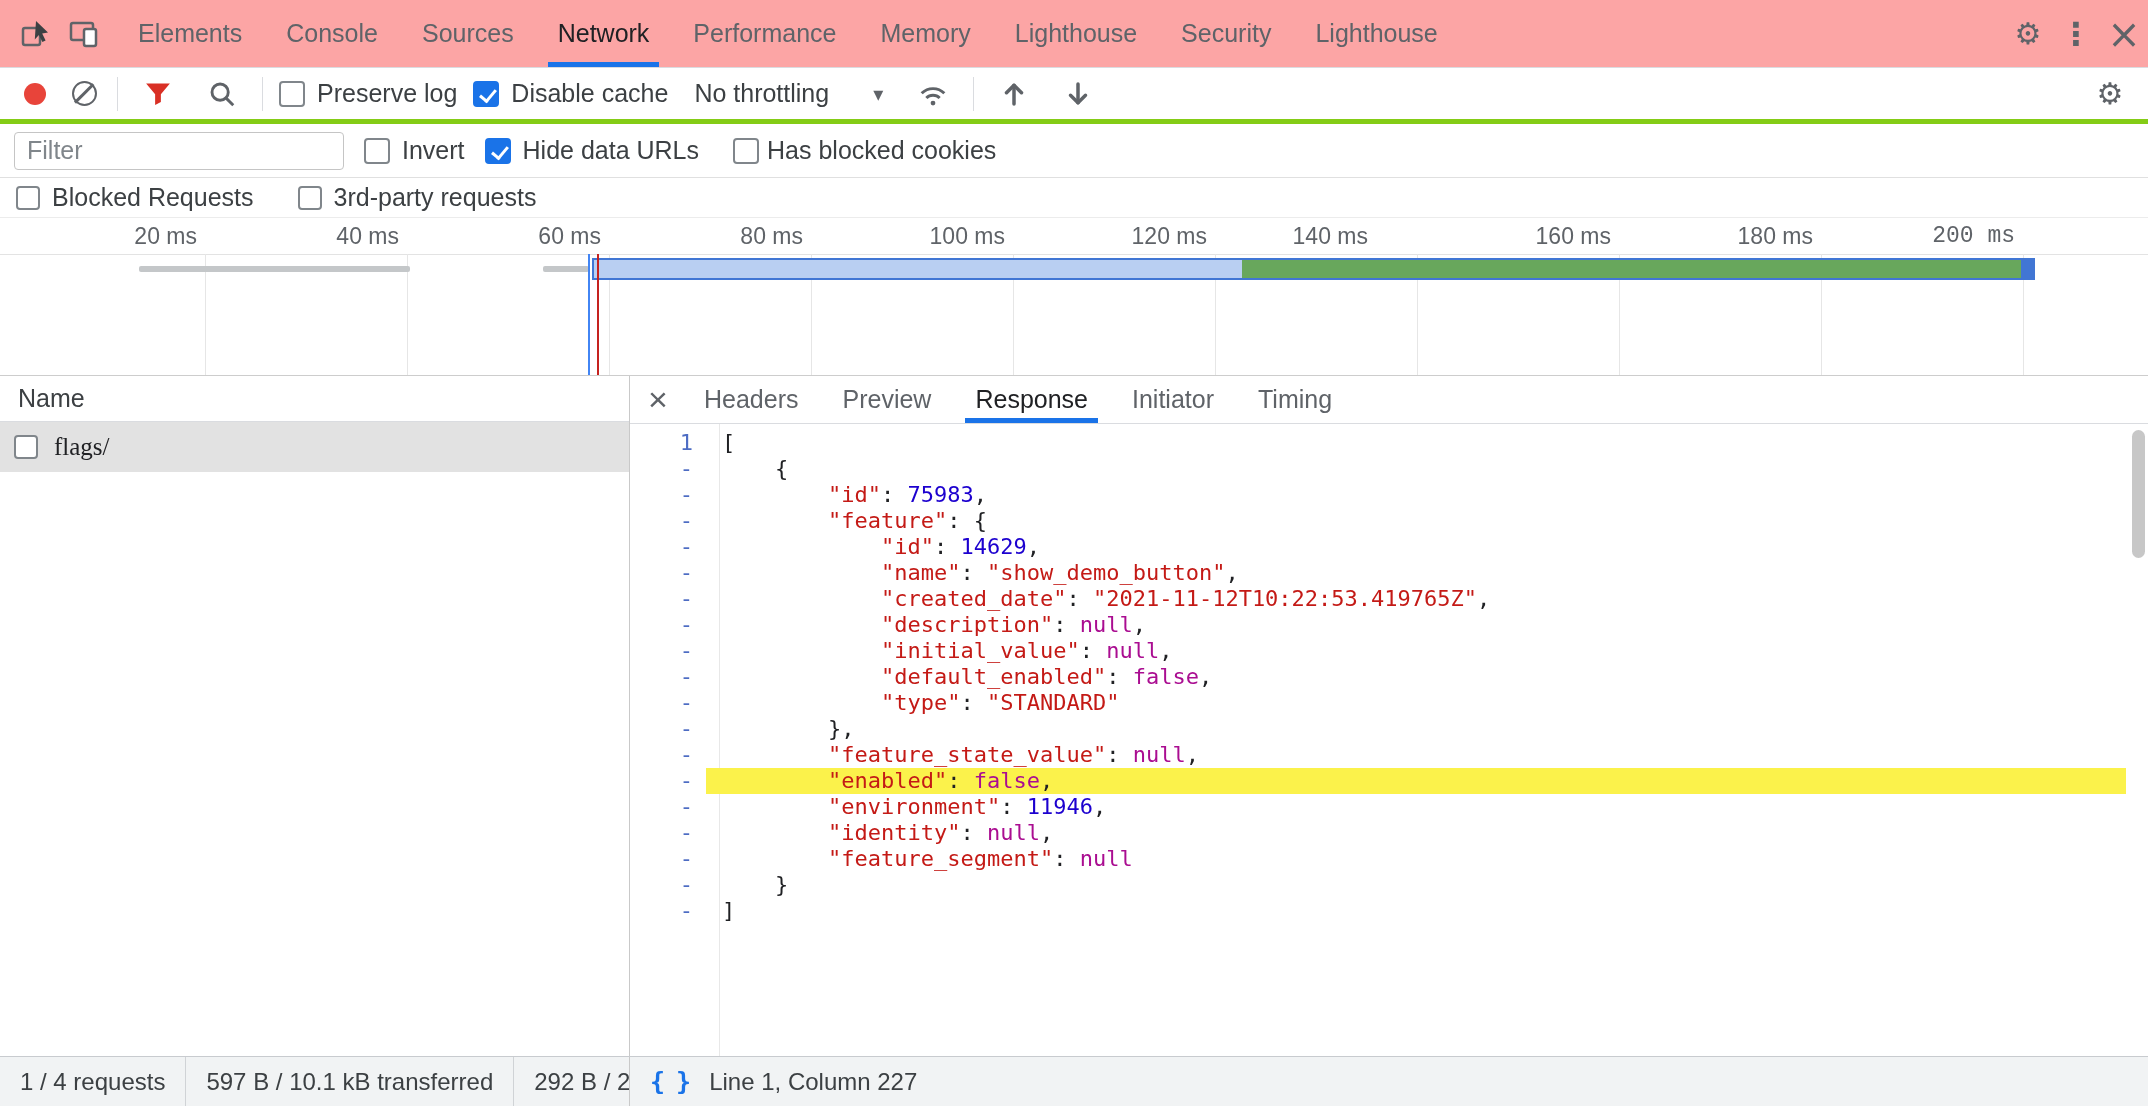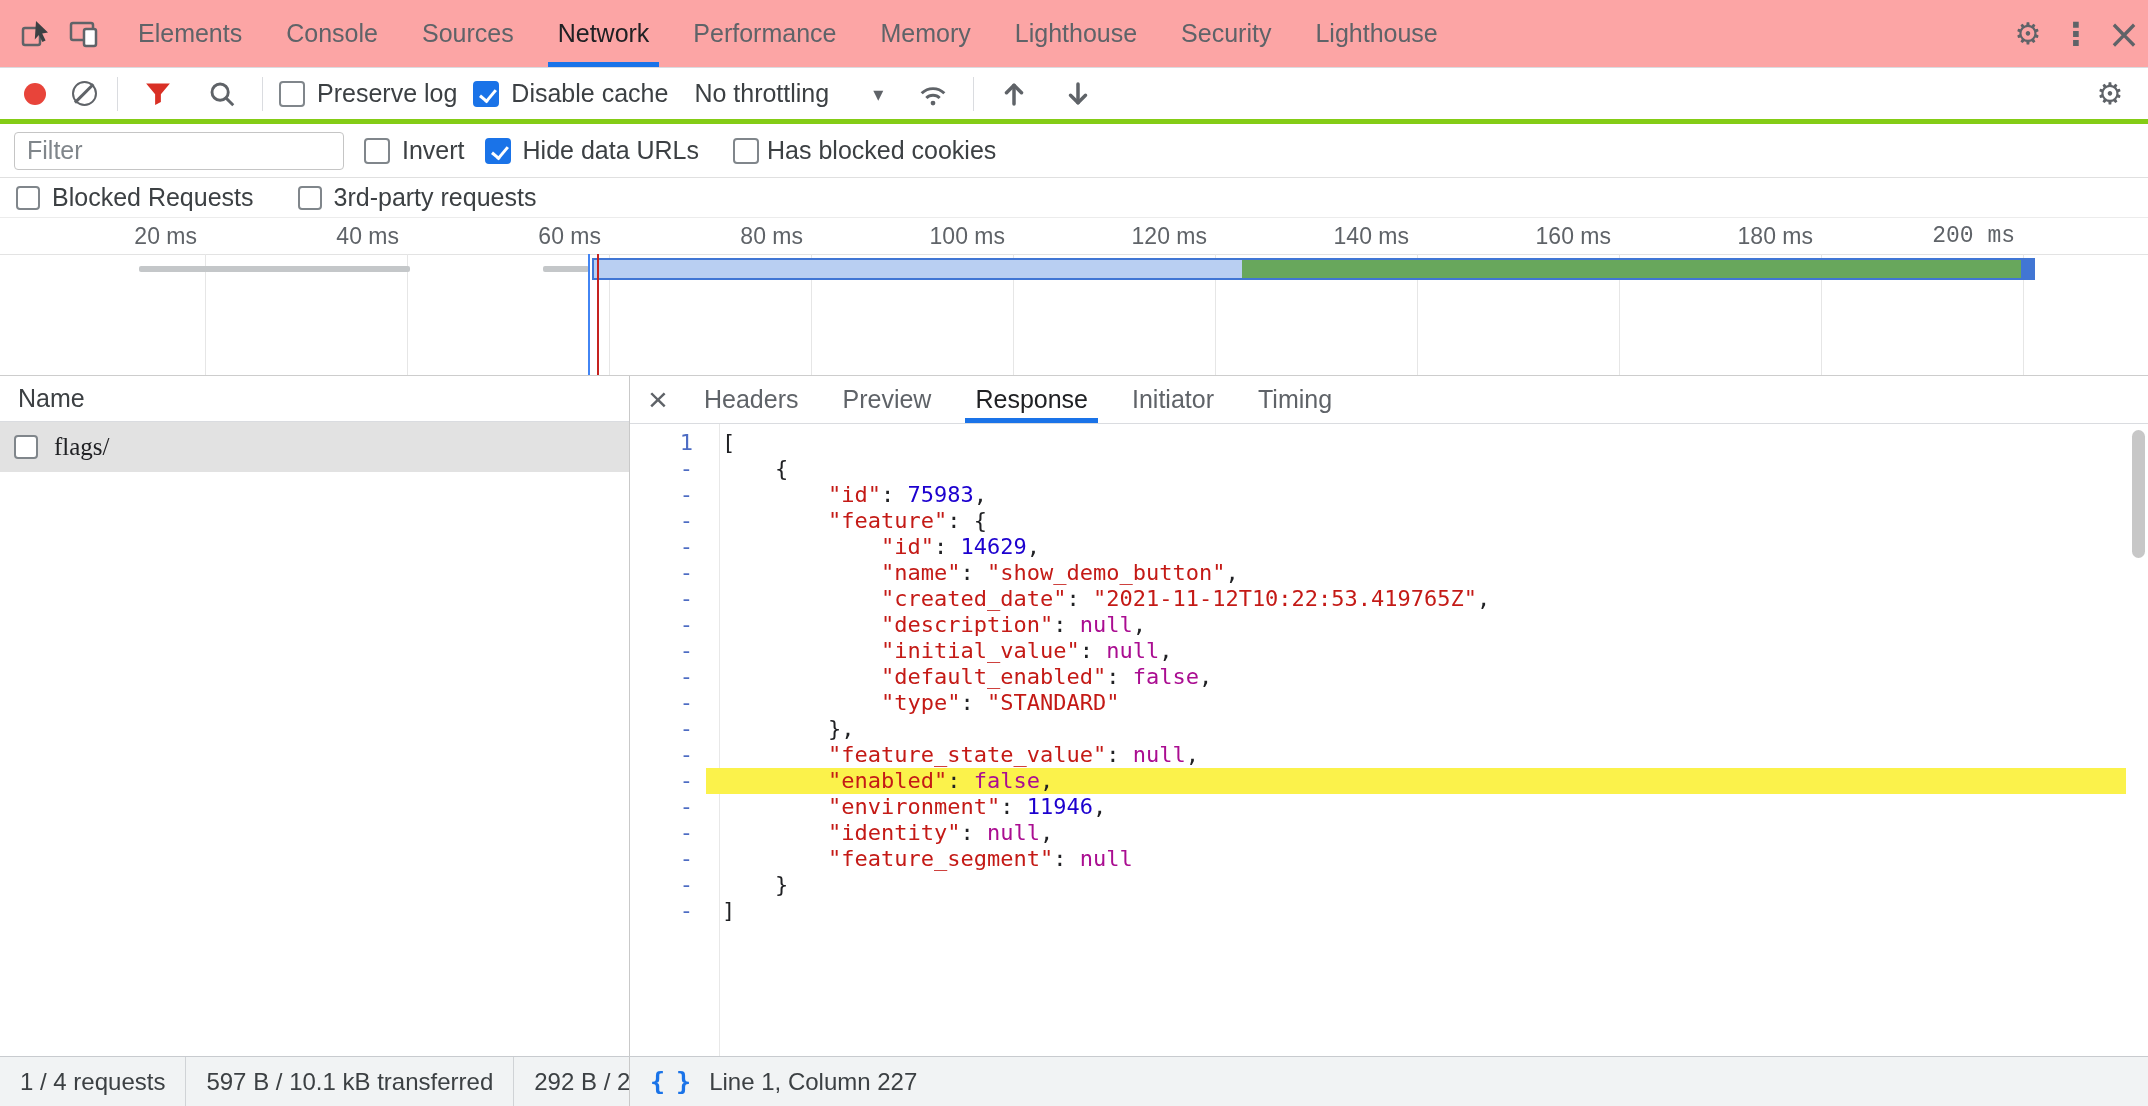--- a/index.html
+++ b/index.html
@@ -254,21 +254,21 @@
       <div class="tick" style="left: 399px;">40 ms</div>
       <div class="gridline" style="left: 609px;"></div>
       <div class="tick" style="left: 601px;">60 ms</div>
       <div class="gridline" style="left: 811px;"></div>
       <div class="tick" style="left: 803px;">80 ms</div>
       <div class="gridline" style="left: 1013px;"></div>
       <div class="tick" style="left: 1005px;">100 ms</div>
       <div class="gridline" style="left: 1215px;"></div>
       <div class="tick" style="left: 1207px;">120 ms</div>
       <div class="gridline" style="left: 1417px;"></div>
-      <div class="tick" style="left: 1409px;">140 ms</div>
+      <div class="tick" style="left: 1368px;">140 ms</div>
       <div class="gridline" style="left: 1619px;"></div>
       <div class="tick" style="left: 1611px;">160 ms</div>
       <div class="gridline" style="left: 1821px;"></div>
       <div class="tick" style="left: 1813px;">180 ms</div>
       <div class="gridline" style="left: 2023px;"></div>
       <div class="tick" style="left: 2015px; font-family: Liberation Mono, monospace;">200 ms</div>
       <div class="bar-gray" style="left: 139.35px; width: 270.68px;"></div>
       <div class="bar-gray" style="left: 543.35px; width: 45.45px;"></div>
       <div class="req-bar" style="left: 591.83px; width: 1443.29px;">
         <div class="req-wait" style="width: 648.42px;"></div>

